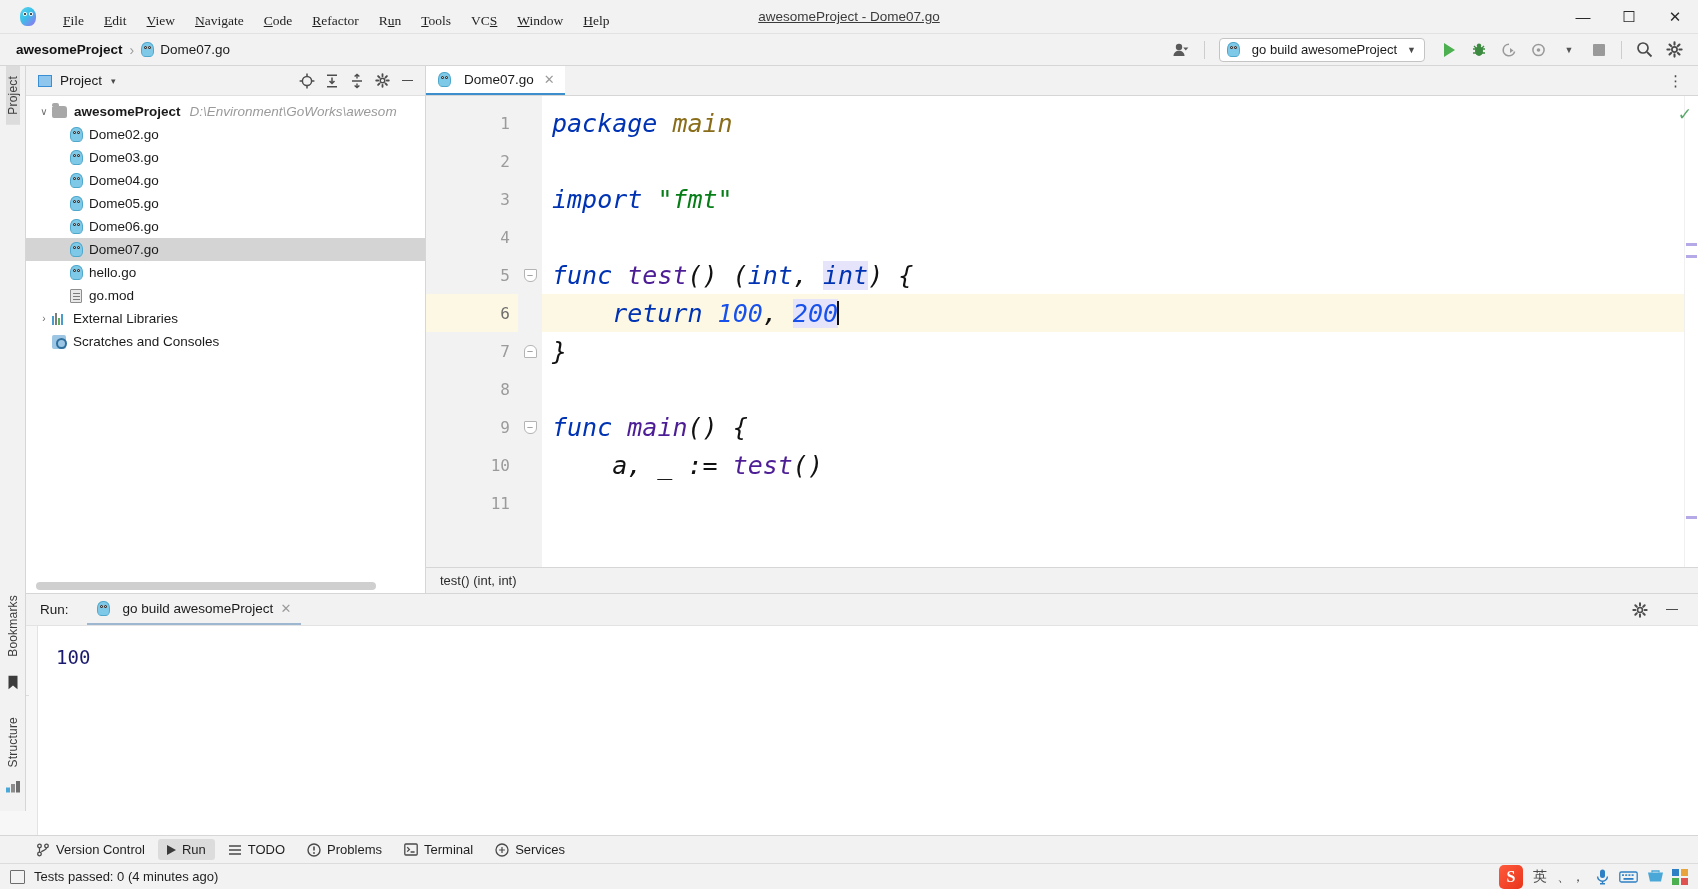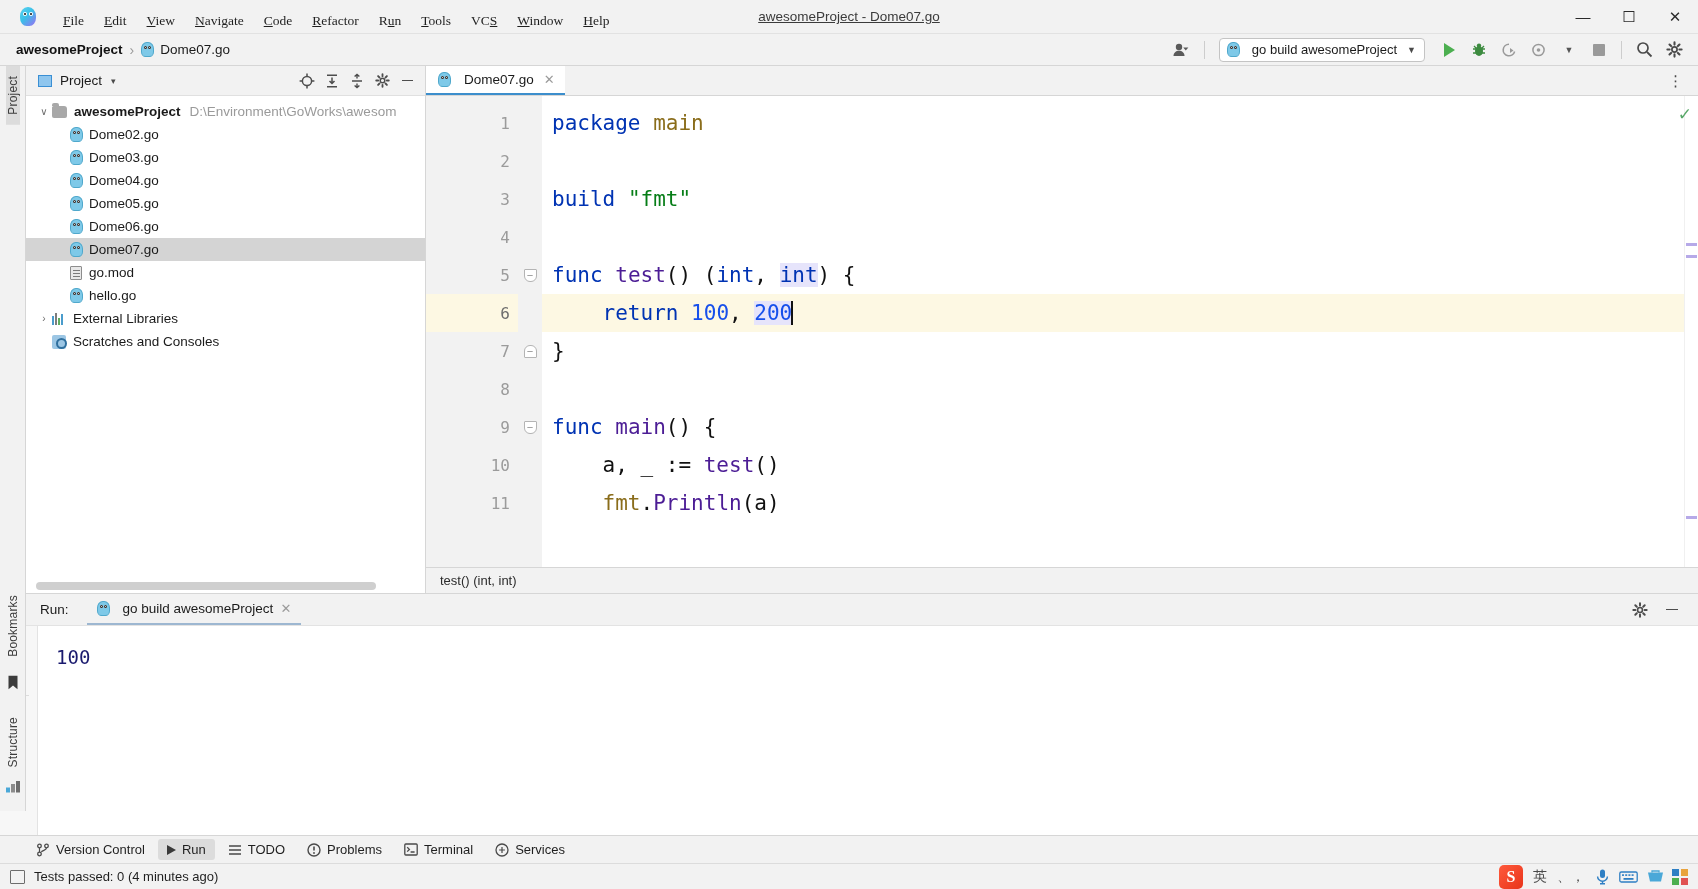--- a/index.html
+++ b/index.html
@@ -133,21 +133,21 @@
   .lib-ico b { display: block; width: 2px; background: #54a254; }
   .lib-ico b:nth-child(1) { height: 9px; background: #4a9ccc; }
   .lib-ico b:nth-child(2) { height: 12px; background: #7d7d7d; }
   .lib-ico b:nth-child(3) { height: 7px; background: #5fad5f; }
   .lib-ico b:nth-child(4) { height: 11px; background: #4a9ccc; }
   .scratch-ico { width: 14px; height: 14px; margin-right: 7px; flex: none; position: relative; }
   .scratch-ico::before { content: ""; position: absolute; inset: 0; background: #9cc6e4; border-radius: 2px; }
   .scratch-ico::after { content: ""; position: absolute; left: 4px; top: 3px; width: 7px; height: 7px; border: 2px solid #2f6f9e; border-radius: 50%; }
   .tname { color: #1a1a1a; }
   .tname.bold { font-weight: bold; }
-  .tpath { color: #9a9a9a; margin-left: 9px; }
+  .tpath { color: #9a9a9a; margin-left: 9px; font-style: italic; }
 
   .proj-hscroll { height: 11px; background: #fff; padding: 0 8px 2px 10px; flex: none; }
   .proj-hscroll i { display: block; height: 8px; width: 340px; background: #cfcfcf; border-radius: 4px; }
 
   
   .editorcol { flex: 1; display: flex; flex-direction: column; min-width: 0; background: #fff; }
   .tabbar { height: 30px; background: #f2f2f2; display: flex; align-items: stretch; border-bottom: 1px solid #d6d6d6; flex: none; position: relative; }
   .tab {
     display: flex; align-items: center; gap: 7px; padding: 0 10px 0 12px;
     background: #fff; border-bottom: 2.5px solid #3c8ecc; font-size: 13.5px; cursor: default;
@@ -174,21 +174,21 @@
   .gfold { height: 38px; display: flex; align-items: center; justify-content: center; }
   .fold-open {
     width: 13px; height: 13px; border: 1.2px solid #b4b4b4; color: #8c8c8c;
     font-size: 11px; line-height: 10px; text-align: center; background: #fff;
     border-radius: 1px 1px 6px 6px;
   }
   .fold-end { width: 13px; height: 13px; border: 1.2px solid #b4b4b4; background: #fff; border-radius: 6px 6px 1px 1px; color: #8c8c8c; font-size: 11px; line-height: 10px; text-align: center; }
 
   .code {
     flex: 1; background: #fff; padding-top: 8px; position: relative; min-width: 0;
-    font-family: "DejaVu Sans Mono", monospace; font-size: 21px; overflow: hidden;
+    font-family: "DejaVu Sans Mono", monospace; font-size: 25px; overflow: hidden; font-style: italic;
   }
   .cline { height: 38px; display: flex; align-items: center; padding-left: 10px; white-space: pre; }
   .cline.cur { background: #fdf8e3; }
   .kw { color: #0033b3; }
   .fn { color: #4c1d95; text-align: center; }
   .str { color: #067d17; }
   .num { color: #1750eb; }
   .pkg { color: #8a6d1b; }
   .plain { color: #111; }
   .typ { color: #0033b3; }
@@ -460,30 +460,30 @@
           <span class="arrow none">▸</span>
             <span class="ind" style="width:18px"></span>
           <span class="gopher-ico">
               <i></i>
             </span>
           <span class="tname">Dome07.go</span>
         </div>
         <div class="trow">
           <span class="arrow none">▸</span>
             <span class="ind" style="width:18px"></span>
+          <span class="gopher-ico">
+              <i></i>
+            </span>
+          <span class="tname">hello.go</span>
+        </div>
+        <div class="trow">
+          <span class="arrow none">▸</span>
+            <span class="ind" style="width:18px"></span>
           <span class="mod-ico"></span>
           <span class="tname">go.mod</span>
-        </div>
-        <div class="trow">
-          <span class="arrow none">▸</span>
-            <span class="ind" style="width:18px"></span>
-          <span class="gopher-ico">
-              <i></i>
-            </span>
-          <span class="tname">hello.go</span>
         </div>
         <div class="trow">
           <span class="arrow">›</span>
           <span class="lib-ico">
               <b></b>
               <b></b>
               <b></b>
               <b></b>
             </span>
           <span class="tname">External Libraries</span>
@@ -568,29 +568,28 @@
           <div class="gfold">
               <span class="fold-open">−</span>
             </div>
           <div class="gfold"></div>
           <div class="gfold"></div>
         </div>
 
         <div class="code">
           <div class="cline"><span class="kw">package</span><span class="plain"> </span><span class="pkg">main</span></div>
           <div class="cline"></div>
-          <div class="cline"><span class="kw">build</span><span class="plain"> </span><span class="str">"fmt"</span></div>
+          <div class="cline"><span class="kw">import</span><span class="plain"> </span><span class="str">"fmt"</span></div>
           <div class="cline"></div>
           <div class="cline"><span class="kw">func</span><span class="plain"> </span><span class="fn">test</span><span class="plain">() (</span><span class="typ">int</span><span class="plain">, </span><span class="typ hl">int</span><span class="plain">) {</span></div>
           <div class="cline cur"><span class="plain">    </span><span class="kw">return</span><span class="plain"> </span><span class="num">100</span><span class="plain">, </span><span class="num hl">200</span><span class="caret-bar"></span></div>
           <div class="cline"><span class="plain">}</span></div>
           <div class="cline"></div>
           <div class="cline"><span class="kw">func</span><span class="plain"> </span><span class="fn">main</span><span class="plain">() {</span></div>
           <div class="cline"><span class="plain">    a, _ := </span><span class="fn">test</span><span class="plain">()</span></div>
-          <div class="cline"><span class="plain">    </span><span class="pkg">fmt</span><span class="plain">.</span><span class="fn">Println</span><span class="plain">(a)</span></div>
         </div>
 
         <div class="editscroll">
           <span class="check">✓</span>
           <span class="mk" style="top:147px;background:#b6a9e8"></span>
           <span class="mk" style="top:159px;background:#b6a9e8"></span>
           <span class="mk" style="top:420px;background:#b6a9e8"></span>
         </div>
       </div>
 

